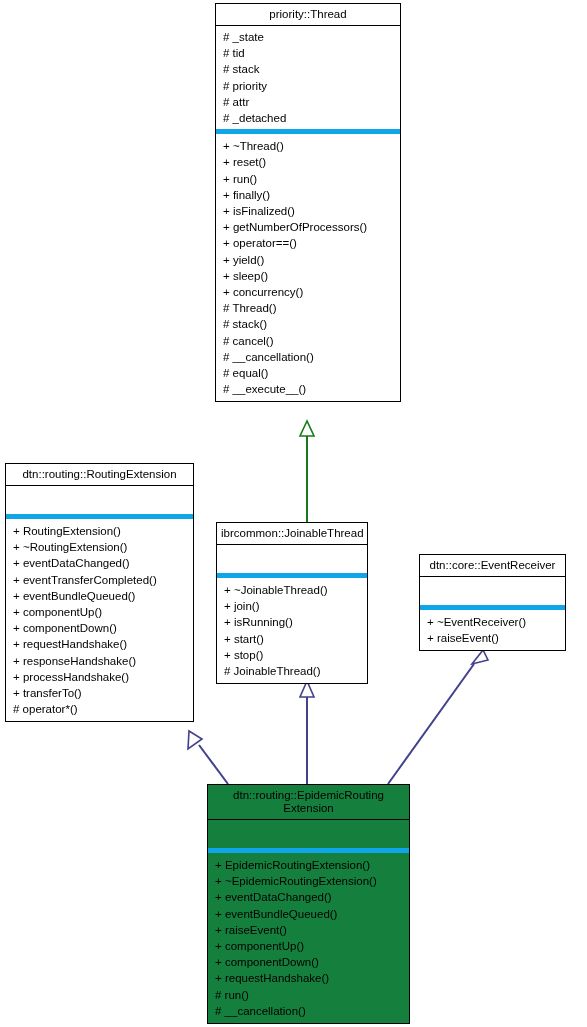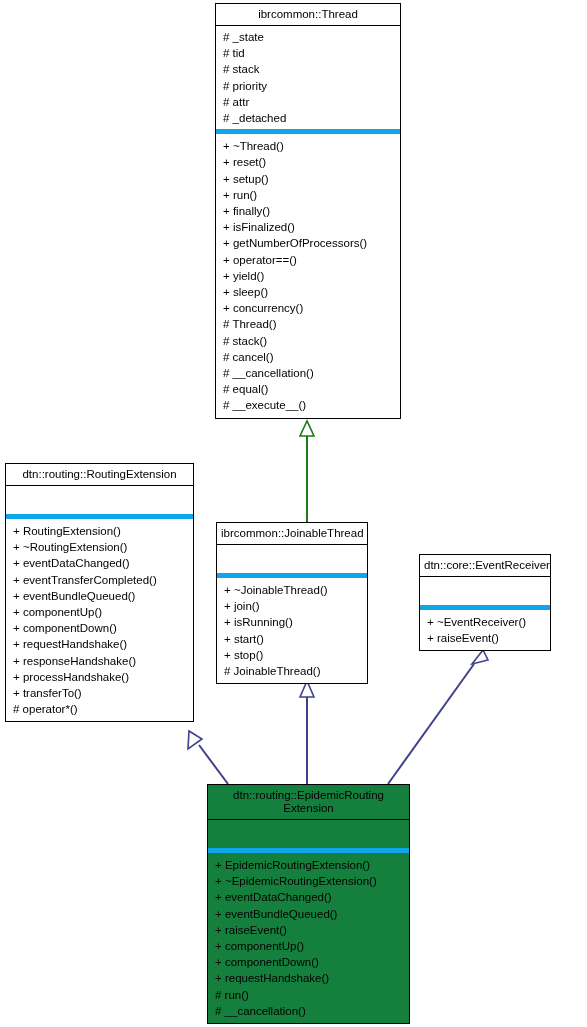--- a/index.html
+++ b/index.html
@@ -89,33 +89,32 @@
       <polygon points="189,731 188,749 202,739" fill="#ffffff" stroke="#41418c" stroke-width="1.6"></polygon>
     </g>
 
     <g>
       <line x1="388" y1="784" x2="474" y2="664" stroke="#41418c" stroke-width="2"></line>
       <polygon points="483,650 472,664 488,660" fill="#ffffff" stroke="#41418c" stroke-width="1.6"></polygon>
     </g>
   </svg>
 
   <div class="uml-class" style="left:215px; top:3px; width:186px;">
-    <div class="cls-title">ibrcommon::Thread</div>
+    <div class="cls-title">priority::Thread</div>
     <div class="cls-attrs">
       <div class="mrow"># _state</div>
       <div class="mrow"># tid</div>
       <div class="mrow"># stack</div>
       <div class="mrow"># priority</div>
       <div class="mrow"># attr</div>
       <div class="mrow"># _detached</div>
     </div>
     <div class="cls-ops">
       <div class="mrow">+ ~Thread()</div>
       <div class="mrow">+ reset()</div>
-      <div class="mrow">+ setup()</div>
       <div class="mrow">+ run()</div>
       <div class="mrow">+ finally()</div>
       <div class="mrow">+ isFinalized()</div>
       <div class="mrow">+ getNumberOfProcessors()</div>
       <div class="mrow">+ operator==()</div>
       <div class="mrow">+ yield()</div>
       <div class="mrow">+ sleep()</div>
       <div class="mrow">+ concurrency()</div>
       <div class="mrow"># Thread()</div>
       <div class="mrow"># stack()</div>
@@ -151,21 +150,21 @@
     <div class="cls-ops">
       <div class="mrow">+ ~JoinableThread()</div>
       <div class="mrow">+ join()</div>
       <div class="mrow">+ isRunning()</div>
       <div class="mrow">+ start()</div>
       <div class="mrow">+ stop()</div>
       <div class="mrow"># JoinableThread()</div>
     </div>
   </div>
 
-  <div class="uml-class" style="left:419px; top:554px; width:132px;">
+  <div class="uml-class" style="left:419px; top:554px; width:147px;">
     <div class="cls-title">dtn::core::EventReceiver</div>
     <div class="cls-attrs empty"></div>
     <div class="cls-ops">
       <div class="mrow">+ ~EventReceiver()</div>
       <div class="mrow">+ raiseEvent()</div>
     </div>
   </div>
 
   <div class="uml-class highlight" style="left:207px; top:784px; width:203px;">
     <div class="cls-title">dtn::routing::EpidemicRouting

